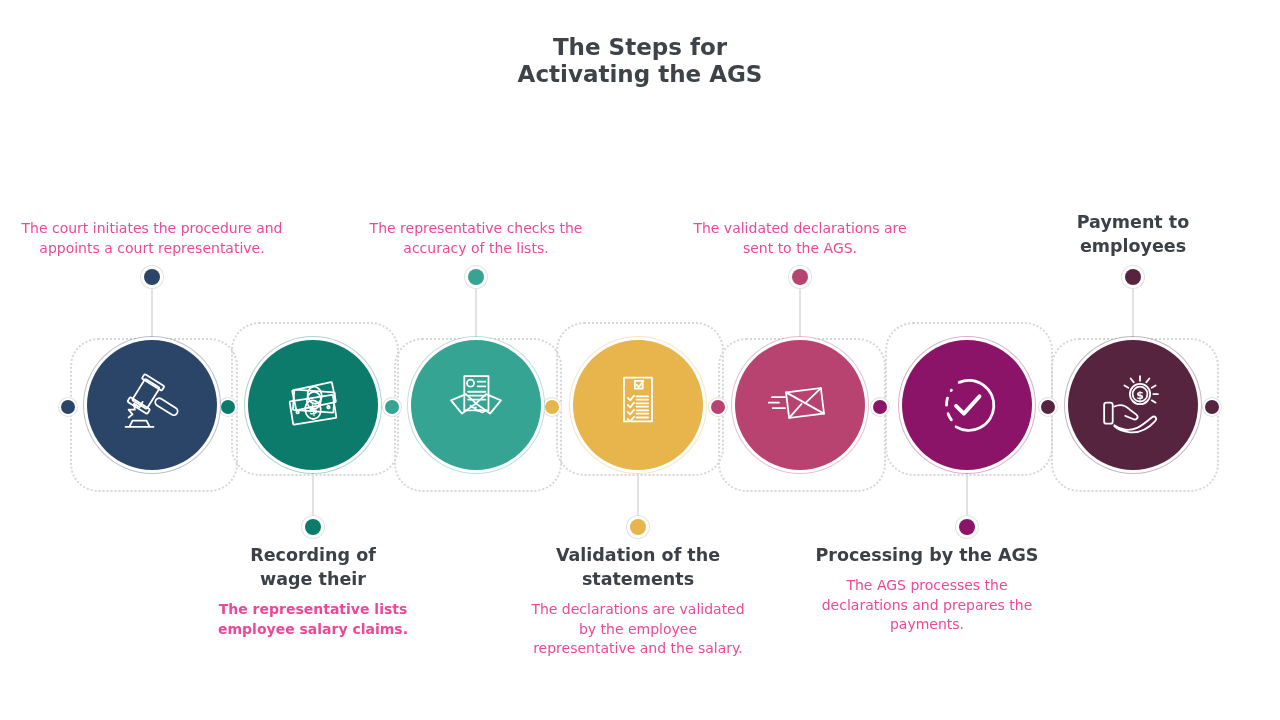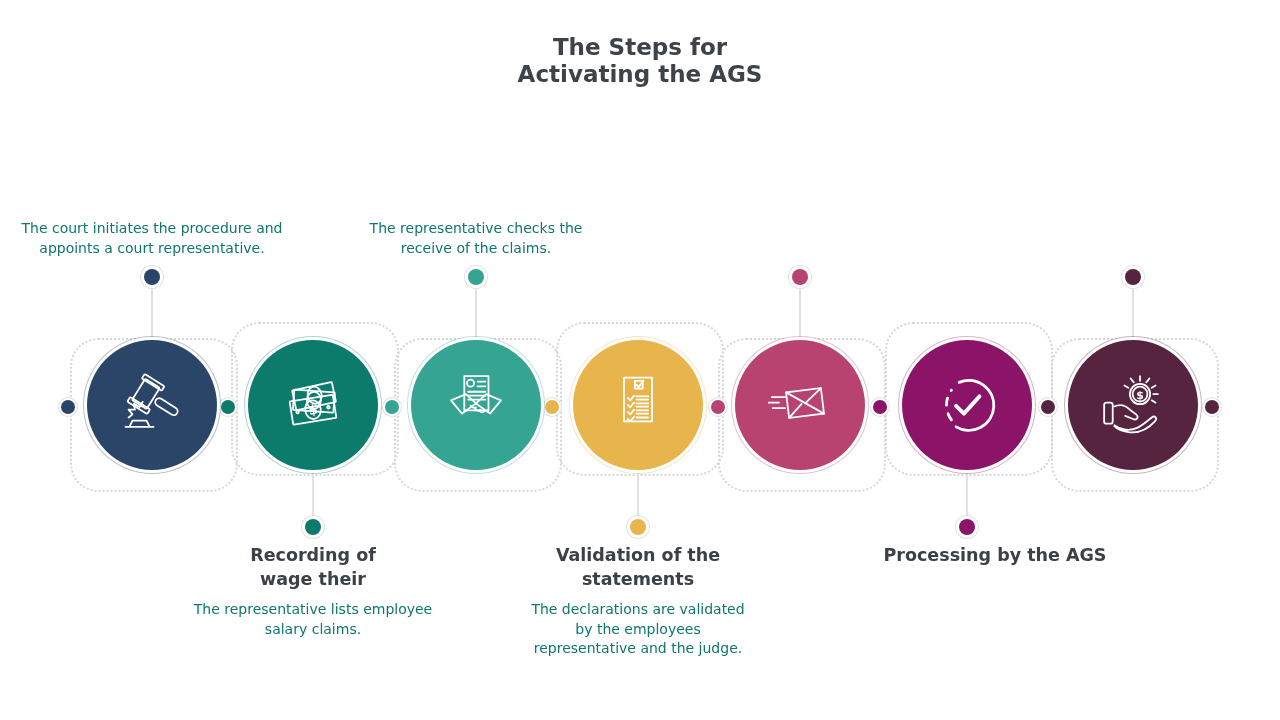--- a/index.html
+++ b/index.html
@@ -4,21 +4,21 @@
 <style>
   html,body{margin:0;padding:0;background:#fff;}
   .canvas{position:relative;width:1280px;height:720px;background:#ffffff;overflow:hidden;
           font-family:"DejaVu Sans","Liberation Sans",sans-serif;}
   .title{position:absolute;top:34px;left:0;width:100%;margin:0;text-align:center;
          font-size:23px;line-height:27px;font-weight:700;color:#3d4348;white-space:pre-line;}
   .step-text{position:absolute;width:320px;display:flex;flex-direction:column;align-items:center;text-align:center;z-index:4;}
   .step-text.above{top:146px;height:112px;justify-content:flex-end;}
   .step-text.below{top:543px;}
   .step-title{font-weight:700;font-size:17.5px;line-height:24px;color:#3b4147;white-space:pre-line;}
-  .step-desc{font-size:14px;line-height:19.5px;color:#0f766e;margin-top:9px;}
+  .step-desc{font-size:14px;line-height:19.5px;color:#ec4899;margin-top:9px;}
   .frame{position:absolute;width:164px;height:150px;border:2px dotted #d6d6d6;border-radius:28px;z-index:0;}
   .line{position:absolute;width:2px;height:57px;background:#e1e1e1;z-index:1;}
   .end-dot{position:absolute;width:16px;height:16px;border-radius:50%;z-index:2;
            box-shadow:0 0 0 3px #fff,0 0 0 4px #e2e2e2;}
   .circle{position:absolute;top:340px;width:130px;height:130px;border-radius:50%;z-index:3;
           display:flex;align-items:center;justify-content:center;}
   .icon{display:block;}
   .icon svg{width:78px;height:78px;display:block;fill:none;stroke:#ffffff;stroke-width:2.3;
             stroke-linecap:round;stroke-linejoin:round;}
   .icon svg text{stroke:none;fill:#ffffff;font-weight:700;font-family:"DejaVu Sans",sans-serif;}
@@ -51,21 +51,21 @@
               <path d="M16 78 h36 M21 78 l4 -8 h18 l4 8"></path>
               <path d="M20 66 l5 -4 -5 -6 8 0 -1 -8 7 5 4 -7" fill="none"></path>
             </svg>
           </span>
     </div>
   </div>
       <div class="step">
     <div class="step-text below" style="left: 153px;">
       <div class="step-title">Recording of
 wage their</div>
-      <div class="step-desc" style="max-width: 245px;">The representative lists employee salary claims.</div>
+      <div class="step-desc" style="max-width: 245px; font-weight: bold;">The representative lists employee salary claims.</div>
     </div>
     <div class="frame" style="left: 231px; top: 322px;"></div>
     <div class="line" style="left: 312px; top: 470px;"></div>
     <div class="end-dot" style="left: 305px; top: 519px; background: rgb(13, 123, 107);"></div>
     <div class="circle" style="left: 248px; background: rgb(13, 123, 107); box-shadow: rgb(255, 255, 255) 0px 0px 0px 3px, rgba(13, 123, 107, 0.333) 0px 0px 0px 4px;">
       <span class="icon">
             <svg viewBox="0 0 100 100">
               <g transform="rotate(-12 50 42)">
                 <rect x="26" y="26" width="52" height="26" rx="1"></rect>
                 <ellipse cx="53" cy="38" rx="9" ry="11"></ellipse>
@@ -80,21 +80,21 @@
                 <text x="50" y="62" text-anchor="middle" font-size="17">$</text>
                 <circle cx="30" cy="56" r="1.6"></circle>
                 <circle cx="70" cy="56" r="1.6"></circle>
               </g>
             </svg>
           </span>
     </div>
   </div>
       <div class="step">
     <div class="step-text above" style="left: 316px;">
-      <div class="step-desc" style="max-width: 215px;">The representative checks the receive of the claims.</div>
+      <div class="step-desc" style="max-width: 215px;">The representative checks the accuracy of the lists.</div>
     </div>
     <div class="frame" style="left: 394px; top: 338px;"></div>
     <div class="line" style="left: 475px; top: 283px;"></div>
     <div class="end-dot" style="left: 468px; top: 269px; background: rgb(53, 164, 146);"></div>
     <div class="circle" style="left: 411px; background: rgb(53, 164, 146); box-shadow: rgb(255, 255, 255) 0px 0px 0px 3px, rgba(53, 164, 146, 0.333) 0px 0px 0px 4px;">
       <span class="icon">
             <svg viewBox="0 0 100 100">
               <rect x="35" y="13" width="31" height="44"></rect>
               <circle cx="43" cy="22" r="4.5"></circle>
               <path d="M52 20 h10 M52 26 h10 M40 33 h22 M40 38 h22 M40 43 h22"></path>
@@ -102,76 +102,80 @@
               <path d="M82 44 L63 36 L50 48 L68 61 Z"></path>
               <path d="M43 51 q3 4 7 2 M49 55 q3 4 7 1 M55 58 q3 3 6 0"></path>
             </svg>
           </span>
     </div>
   </div>
       <div class="step">
     <div class="step-text below" style="left: 478px; justify-content: space-between;">
       <div class="step-title">Validation of the
 statements</div>
-      <div class="step-desc" style="max-width: 222px;">The declarations are validated by the employees representative and the judge.</div>
+      <div class="step-desc" style="max-width: 222px;">The declarations are validated by the employee representative and the salary.</div>
     </div>
     <div class="frame" style="left: 556px; top: 322px;"></div>
     <div class="line" style="left: 637px; top: 470px;"></div>
     <div class="end-dot" style="left: 630px; top: 519px; background: rgb(232, 180, 76);"></div>
     <div class="circle" style="left: 573px; background: rgb(232, 180, 76); box-shadow: rgb(255, 255, 255) 0px 0px 0px 3px, rgba(232, 180, 76, 0.333) 0px 0px 0px 4px;">
       <span class="icon">
             <svg viewBox="0 0 100 100">
               <rect x="32" y="15" width="36" height="56"></rect>
               <rect x="46" y="19" width="10" height="10"></rect>
               <path d="M48 24 l3 3 6 -8"></path>
               <path d="M37 41 l3 3 5 -6 M48 39 h15 M48 43 h15"></path>
               <path d="M37 50 l3 3 5 -6 M48 48 h15 M48 52 h15"></path>
               <path d="M37 59 l3 3 5 -6 M48 57 h15 M48 61 h15"></path>
               <path d="M37 68 l3 3 5 -6 M48 66 h15"></path>
             </svg>
           </span>
     </div>
   </div>
       <div class="step">
     <div class="step-text above" style="left: 640px;">
+      <div class="step-desc" style="max-width: 222px;">The validated declarations are sent to the AGS.</div>
     </div>
     <div class="frame" style="left: 718px; top: 338px;"></div>
     <div class="line" style="left: 799px; top: 283px;"></div>
     <div class="end-dot" style="left: 792px; top: 269px; background: rgb(184, 67, 112);"></div>
     <div class="circle" style="left: 735px; background: rgb(184, 67, 112); box-shadow: rgb(255, 255, 255) 0px 0px 0px 3px, rgba(184, 67, 112, 0.333) 0px 0px 0px 4px;">
       <span class="icon">
             <svg viewBox="0 0 100 100">
               <g transform="rotate(-7 56 48)">
                 <rect x="34" y="31" width="45" height="33"></rect>
                 <path d="M34 31 L79 64 M34 64 L52 48 M79 31 L58 47"></path>
               </g>
               <path d="M14 40 h17 M10 47 h13 M15 54 h16"></path>
             </svg>
           </span>
     </div>
   </div>
       <div class="step">
-    <div class="step-text below" style="left: 835px; align-items: center;">
+    <div class="step-text below" style="left: 767px; align-items: center;">
       <div class="step-title">Processing by the AGS</div>
+      <div class="step-desc" style="max-width: 250px;">The AGS processes the declarations and prepares the payments.</div>
     </div>
     <div class="frame" style="left: 885px; top: 322px;"></div>
     <div class="line" style="left: 966px; top: 470px;"></div>
     <div class="end-dot" style="left: 959px; top: 519px; background: rgb(140, 20, 104);"></div>
     <div class="circle" style="left: 902px; background: rgb(140, 20, 104); box-shadow: rgb(255, 255, 255) 0px 0px 0px 3px, rgba(140, 20, 104, 0.333) 0px 0px 0px 4px;">
       <span class="icon">
             <svg viewBox="0 0 100 100" style="stroke-width:3.6">
               <path d="M40 21 A32 32 0 1 1 36 78"></path>
               <path d="M30 69 A32 32 0 0 1 30 31" stroke-dasharray="9 11"></path>
               <path d="M36 51 l10 10 20 -22" style="stroke-width:5"></path>
             </svg>
           </span>
     </div>
   </div>
       <div class="step">
     <div class="step-text above" style="left: 973px;">
+      <div class="step-title">Payment to
+employees</div>
     </div>
     <div class="frame" style="left: 1051px; top: 338px;"></div>
     <div class="line" style="left: 1132px; top: 283px;"></div>
     <div class="end-dot" style="left: 1125px; top: 269px; background: rgb(87, 36, 64);"></div>
     <div class="circle" style="left: 1068px; background: rgb(87, 36, 64); box-shadow: rgb(255, 255, 255) 0px 0px 0px 3px, rgba(87, 36, 64, 0.333) 0px 0px 0px 4px;">
       <span class="icon">
             <svg viewBox="0 0 100 100">
               <circle cx="59" cy="36" r="13"></circle>
               <circle cx="59" cy="36" r="9.5"></circle>
               <text x="59" y="42" text-anchor="middle" font-size="14">$</text>

